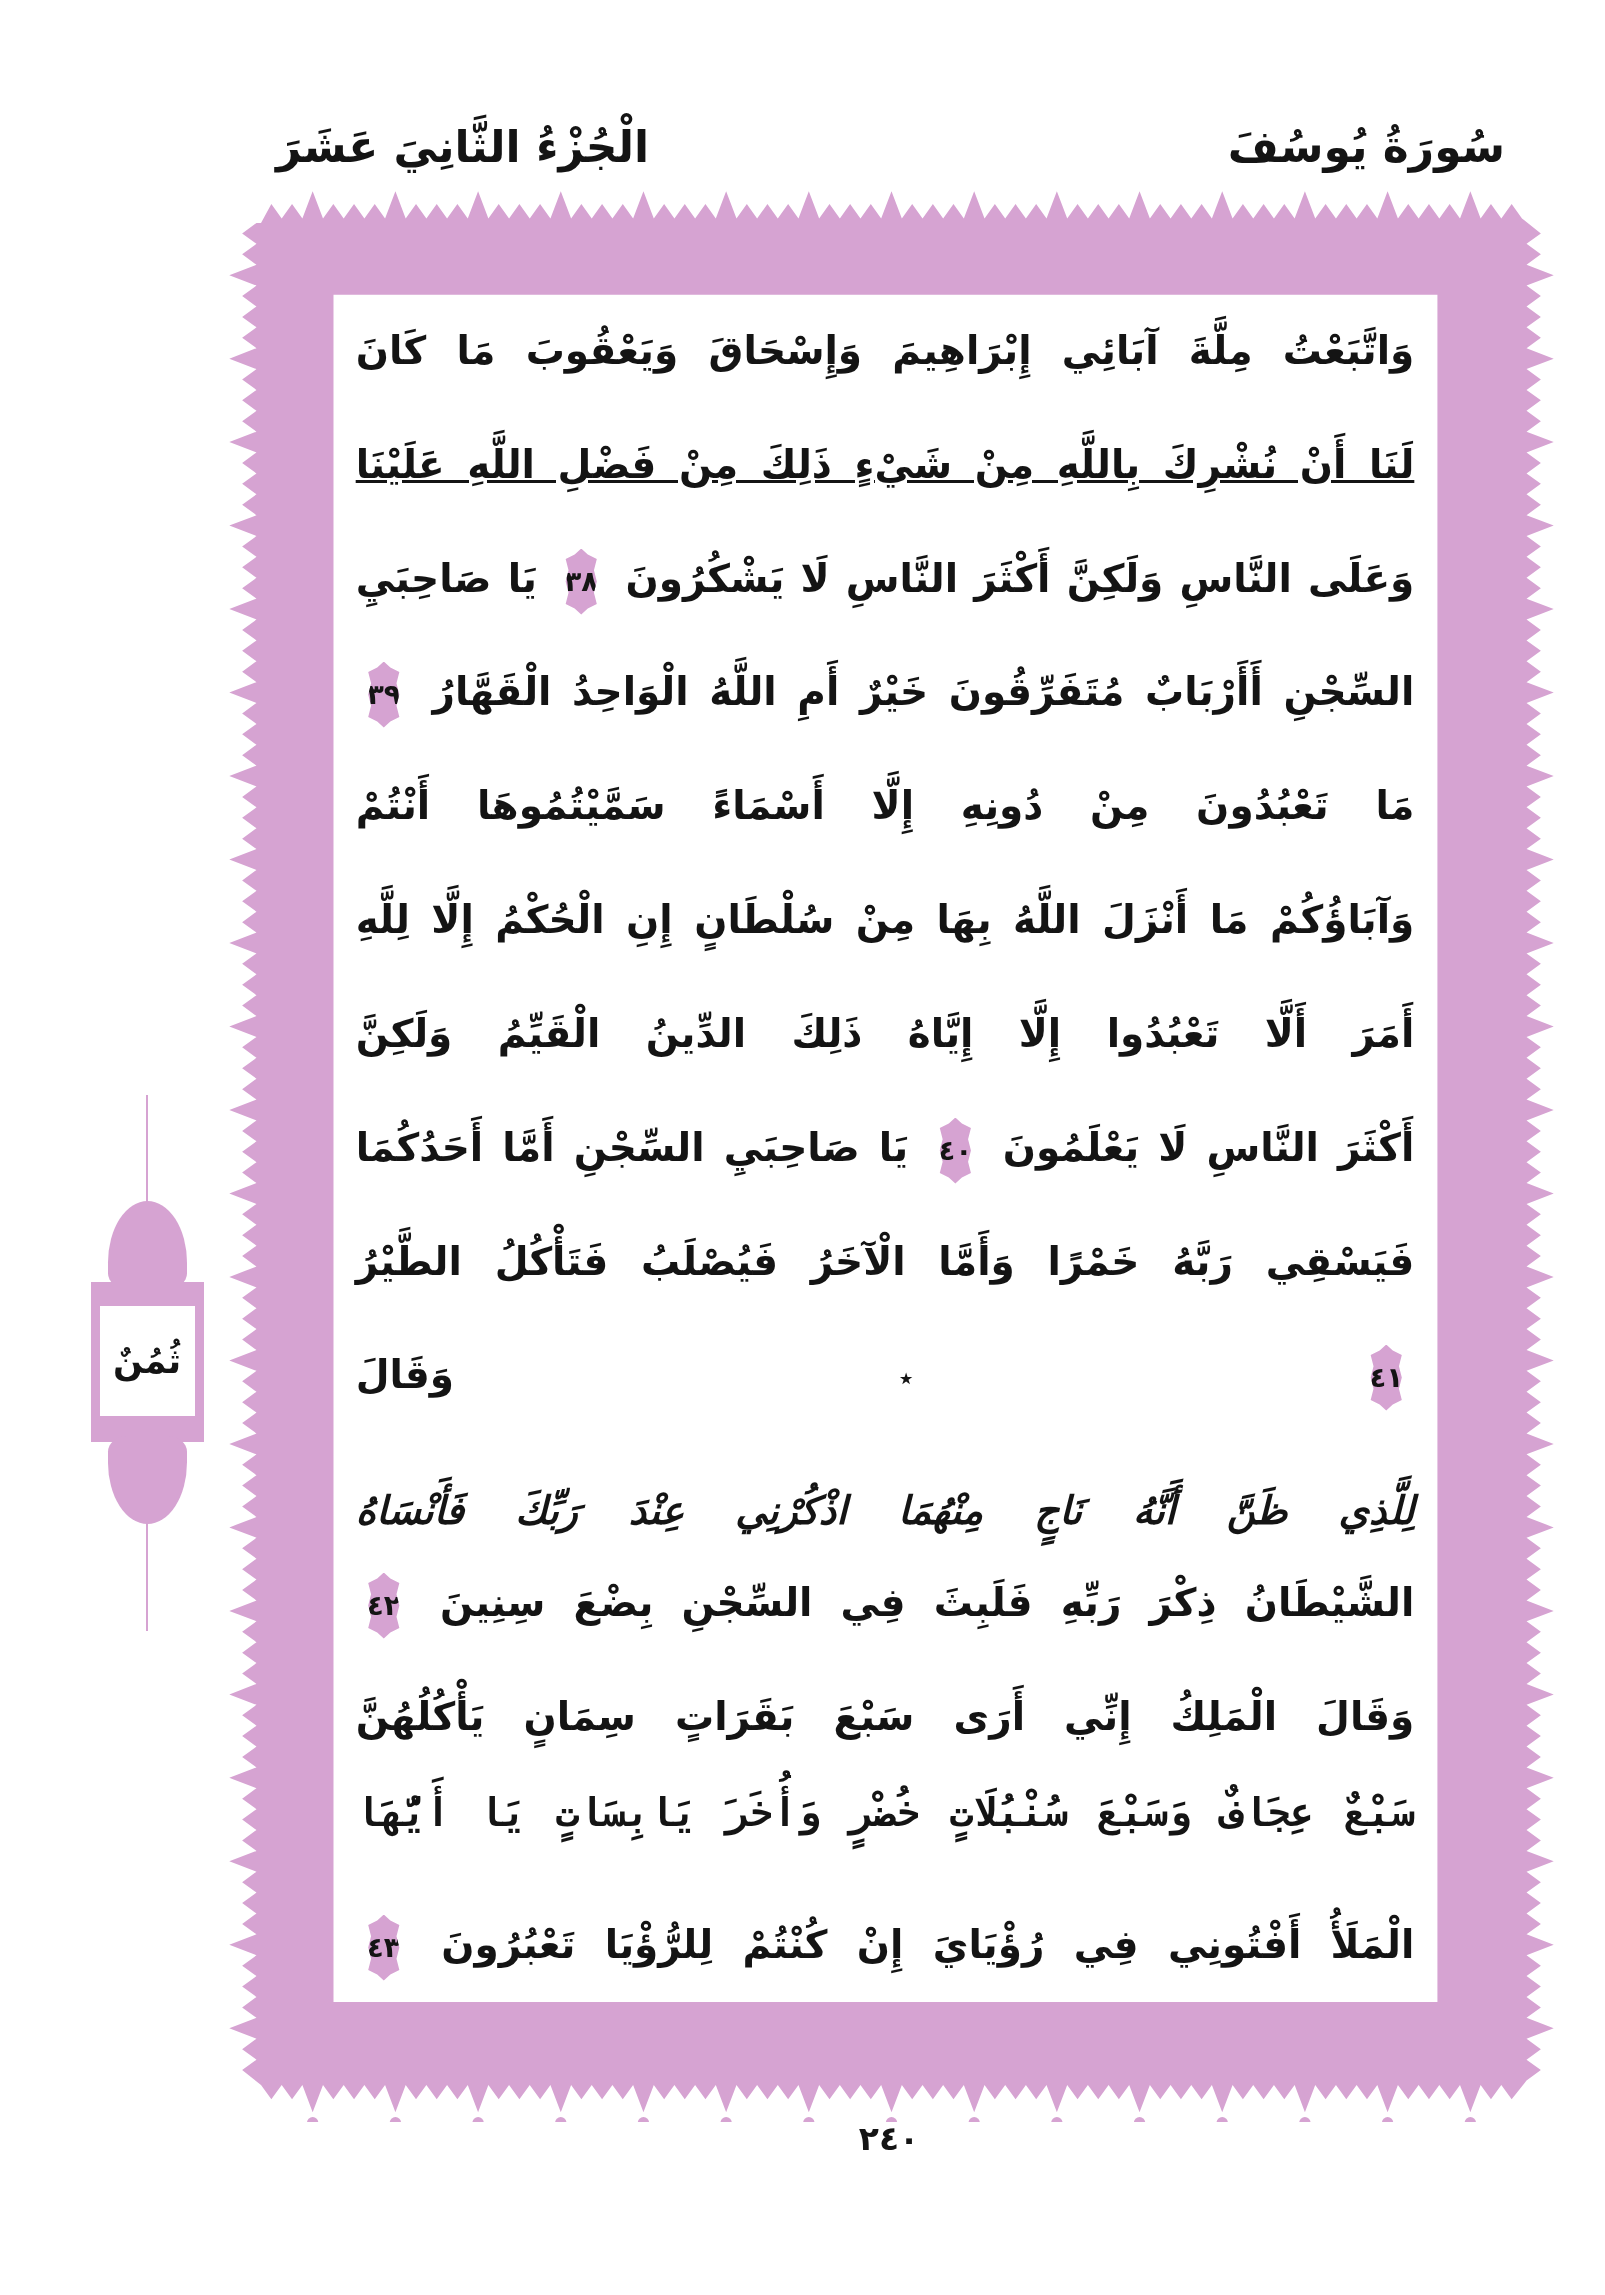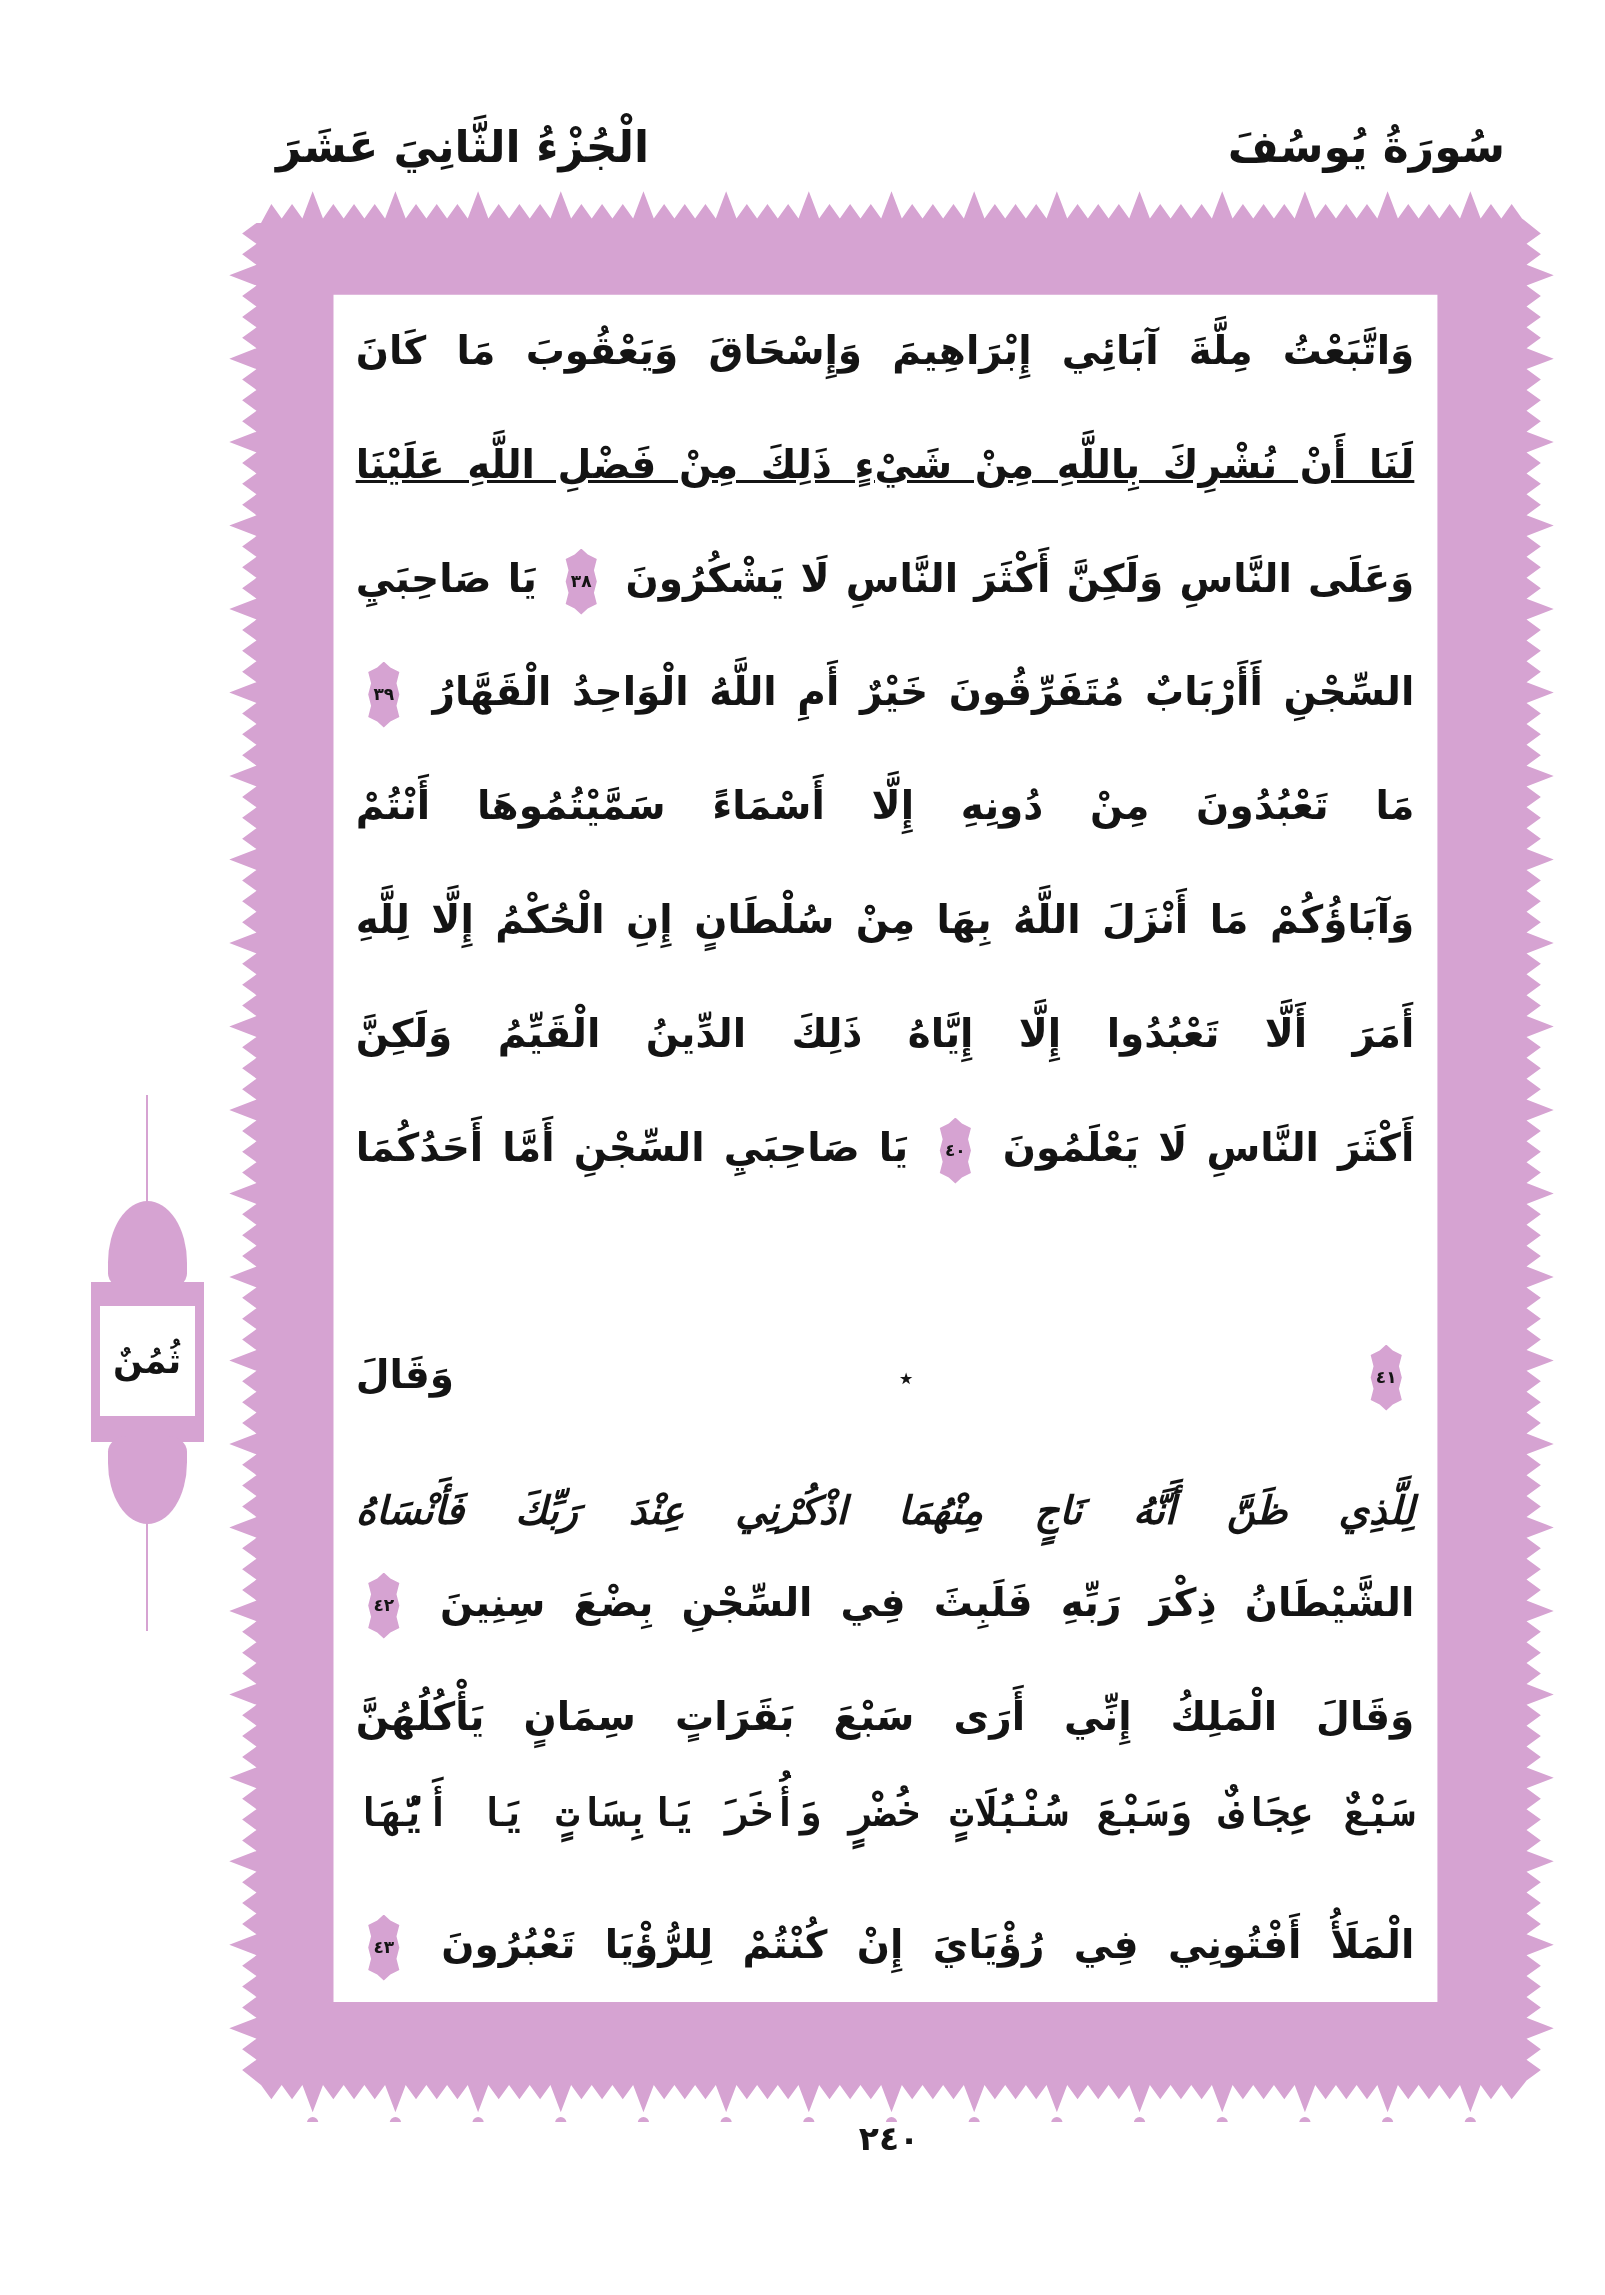--- a/index.html
+++ b/index.html
@@ -19,21 +19,21 @@
     padding:0 22.7px; box-sizing:border-box; direction:rtl;
     text-align:justify; text-align-last:justify; white-space:nowrap;
     font-size:39px; font-weight:bold; color:var(--ink);
   }
   .rosette {
     display:inline-flex; align-items:center; justify-content:center;
     width:41px; height:66px; margin:0 7.6px; vertical-align:middle;
     background:var(--accent);
     clip-path:polygon(50% 0%,66% 9%,88% 16%,81% 33%,88% 50%,81% 67%,88% 84%,66% 91%,50% 100%,34% 91%,12% 84%,19% 67%,12% 50%,19% 33%,12% 16%,34% 9%);
   }
-  .vnum { font-size:17px; font-weight:bold; color:var(--ink); line-height:1; }
+  .vnum { font-size:28px; font-weight:bold; color:var(--ink); line-height:1; }
   .star { font-size:27px; margin:0 3px; vertical-align:middle; }
   .thumn { position:absolute; left:83px; top:1095px; width:128px; height:536px; }
   .thumn > div { position:absolute; }
   .tline { left:63px; width:2.3px; background:var(--accent); }
   .tline.t1 { top:0; height:113px; }
   .tline.t2 { top:427px; height:109px; }
   .dome { left:25px; width:79px; height:88px; background:var(--accent); }
   .dome.top { top:106px; border-radius:50% 50% 24% 24% / 70% 70% 18% 18%; }
   .dome.bot { top:341px; border-radius:24% 24% 50% 50% / 18% 18% 70% 70%; }
   .shoulder { left:7.6px; width:113px; height:18px; background:var(--accent); }
@@ -139,20 +139,21 @@
       </span> <span>يَا صَاحِبَيِ</span> </div>
     <div class="line" style="top: 341px;"><span>السِّجْنِ أَأَرْبَابٌ مُتَفَرِّقُونَ خَيْرٌ أَمِ اللَّهُ الْوَاحِدُ الْقَهَّارُ</span> <span class="rosette">
         <span class="vnum">٣٩</span>
       </span> </div>
     <div class="line" style="top: 455px;"><span>مَا تَعْبُدُونَ مِنْ دُونِهِ إِلَّا أَسْمَاءً سَمَّيْتُمُوهَا أَنْتُمْ</span> </div>
     <div class="line" style="top: 569px;"><span>وَآبَاؤُكُمْ مَا أَنْزَلَ اللَّهُ بِهَا مِنْ سُلْطَانٍ إِنِ الْحُكْمُ إِلَّا لِلَّهِ</span> </div>
     <div class="line" style="top: 683px;"><span>أَمَرَ أَلَّا تَعْبُدُوا إِلَّا إِيَّاهُ ذَلِكَ الدِّينُ الْقَيِّمُ وَلَكِنَّ</span> </div>
     <div class="line" style="top: 797px;"><span>أَكْثَرَ النَّاسِ لَا يَعْلَمُونَ</span> <span class="rosette">
         <span class="vnum">٤٠</span>
       </span> <span>يَا صَاحِبَيِ السِّجْنِ أَمَّا أَحَدُكُمَا</span> </div>
+    <div class="line" style="top: 911px;"><span>فَيَسْقِي رَبَّهُ خَمْرًا وَأَمَّا الْآخَرُ فَيُصْلَبُ فَتَأْكُلُ الطَّيْرُ</span> </div>
     <div class="line" style="top: 1024px;"> <span class="rosette">
         <span class="vnum">٤١</span>
       </span> <span class="star">٭</span> <span>وَقَالَ</span> </div>
     <div class="line" style="top: 1160px; font-style: italic;"><span>لِلَّذِي ظَنَّ أَنَّهُ نَاجٍ مِنْهُمَا اذْكُرْنِي عِنْدَ رَبِّكَ فَأَنْسَاهُ</span> </div>
     <div class="line" style="top: 1252px;"><span>الشَّيْطَانُ ذِكْرَ رَبِّهِ فَلَبِثَ فِي السِّجْنِ بِضْعَ سِنِينَ</span> <span class="rosette">
         <span class="vnum">٤٢</span>
       </span> </div>
     <div class="line" style="top: 1366px;"><span>وَقَالَ الْمَلِكُ إِنِّي أَرَى سَبْعَ بَقَرَاتٍ سِمَانٍ يَأْكُلُهُنَّ</span> </div>
     <div class="line" style="top: 1465px; font-family: Liberation Mono, monospace;"><span>سَبْعٌ عِجَافٌ وَسَبْعَ سُنْبُلَاتٍ خُضْرٍ وَأُخَرَ يَابِسَاتٍ يَا أَيُّهَا</span> </div>
     <div class="line" style="top: 1594px;"><span>الْمَلَأُ أَفْتُونِي فِي رُؤْيَايَ إِنْ كُنْتُمْ لِلرُّؤْيَا تَعْبُرُونَ</span> <span class="rosette">

